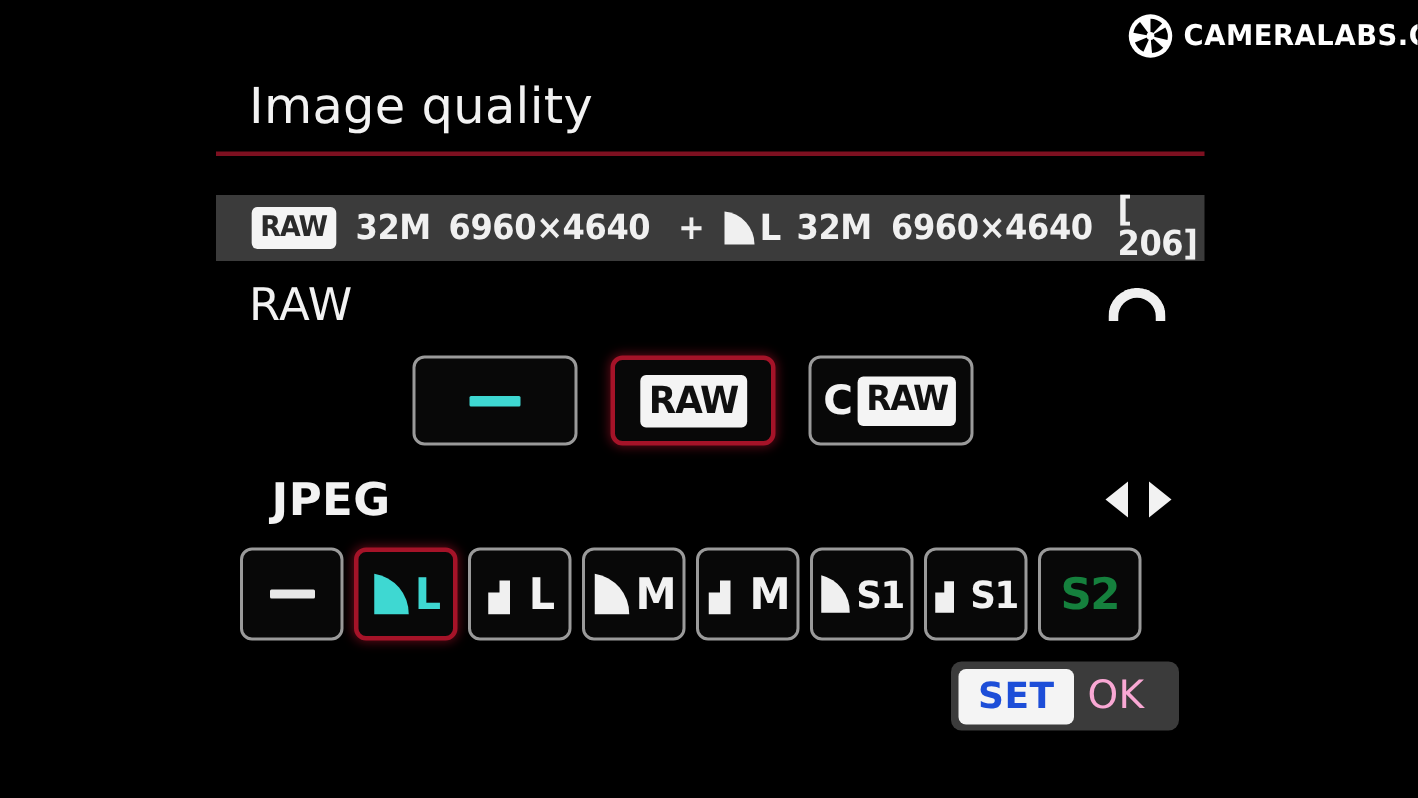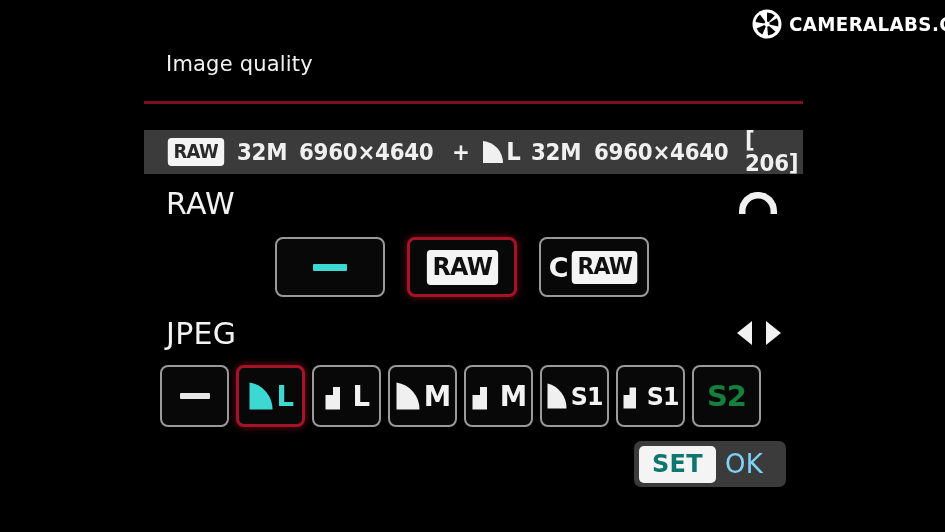--- a/index.html
+++ b/index.html
@@ -41,21 +41,21 @@
     line-height: 1;
     transform: scaleX(0.96);
     transform-origin: left center;
   }
 
   
   .page-title {
     position: absolute;
     left: 166px;
     top: 54px;
-    font-size: 21px;
+    font-size: 33px;
     font-weight: normal;
     letter-spacing: 0.2px;
     color: #f2f2f2;
     line-height: 1;
     font-family: "DejaVu Sans", sans-serif;
   }
   .title-rule {
     position: absolute;
     left: 144px;
     top: 101px;
@@ -108,21 +108,21 @@
   .sec-label {
     position: absolute;
     font-size: 30px;
     font-weight: normal;
     color: #f2f2f2;
     line-height: 1;
     font-family: "DejaVu Sans", sans-serif;
     letter-spacing: 0.3px;
   }
   .raw-label { left: 166px; top: 189px; }
-  .jpeg-label { left: 166px; top: 319px; }
+  .jpeg-label { left: 181px; top: 319px; font-weight: bold; }
 
   .dial-icon {
     position: absolute;
     left: 739px;
     top: 192px;
     width: 38px;
     height: 22px;
   }
   .arrows-icon {
     position: absolute;
@@ -248,33 +248,33 @@
     background: #3b3b3b;
     border-radius: 7px;
     display: flex;
     align-items: center;
     padding-left: 5px;
     box-sizing: border-box;
     gap: 9px;
   }
   .set-badge {
     background: #f4f4f4;
-    color: #0f766e;
+    color: #1d4ed8;
     font-family: "DejaVu Sans", sans-serif;
     font-weight: bold;
     font-size: 24px;
     line-height: 1;
     padding: 6px 13px 7px 13px;
     border-radius: 5px;
     letter-spacing: 0.3px;
   }
   .ok-text {
     font-family: "DejaVu Sans", sans-serif;
     font-size: 26px;
-    color: #7dd3fc;
+    color: #f9a8d4;
     line-height: 1;
     letter-spacing: 0.3px;
   }
 </style>
 </head>
 <body>
 
 <div class="watermark">
   <span class="wm-logo">
     <svg viewBox="0 0 30 30" width="30" height="30">

